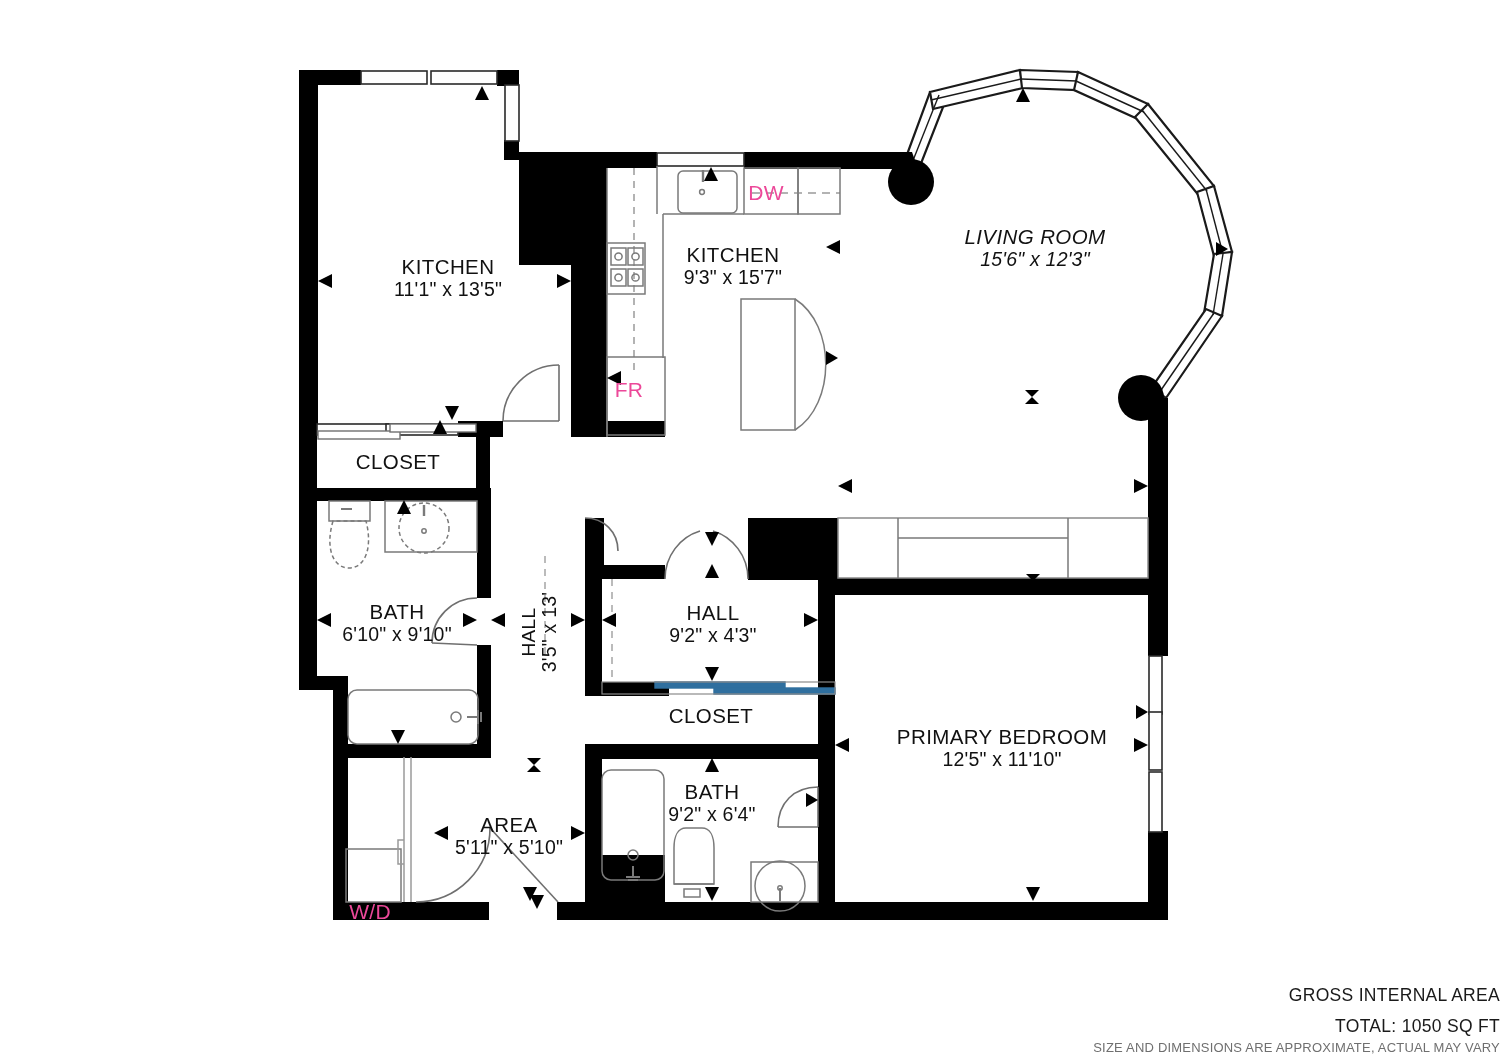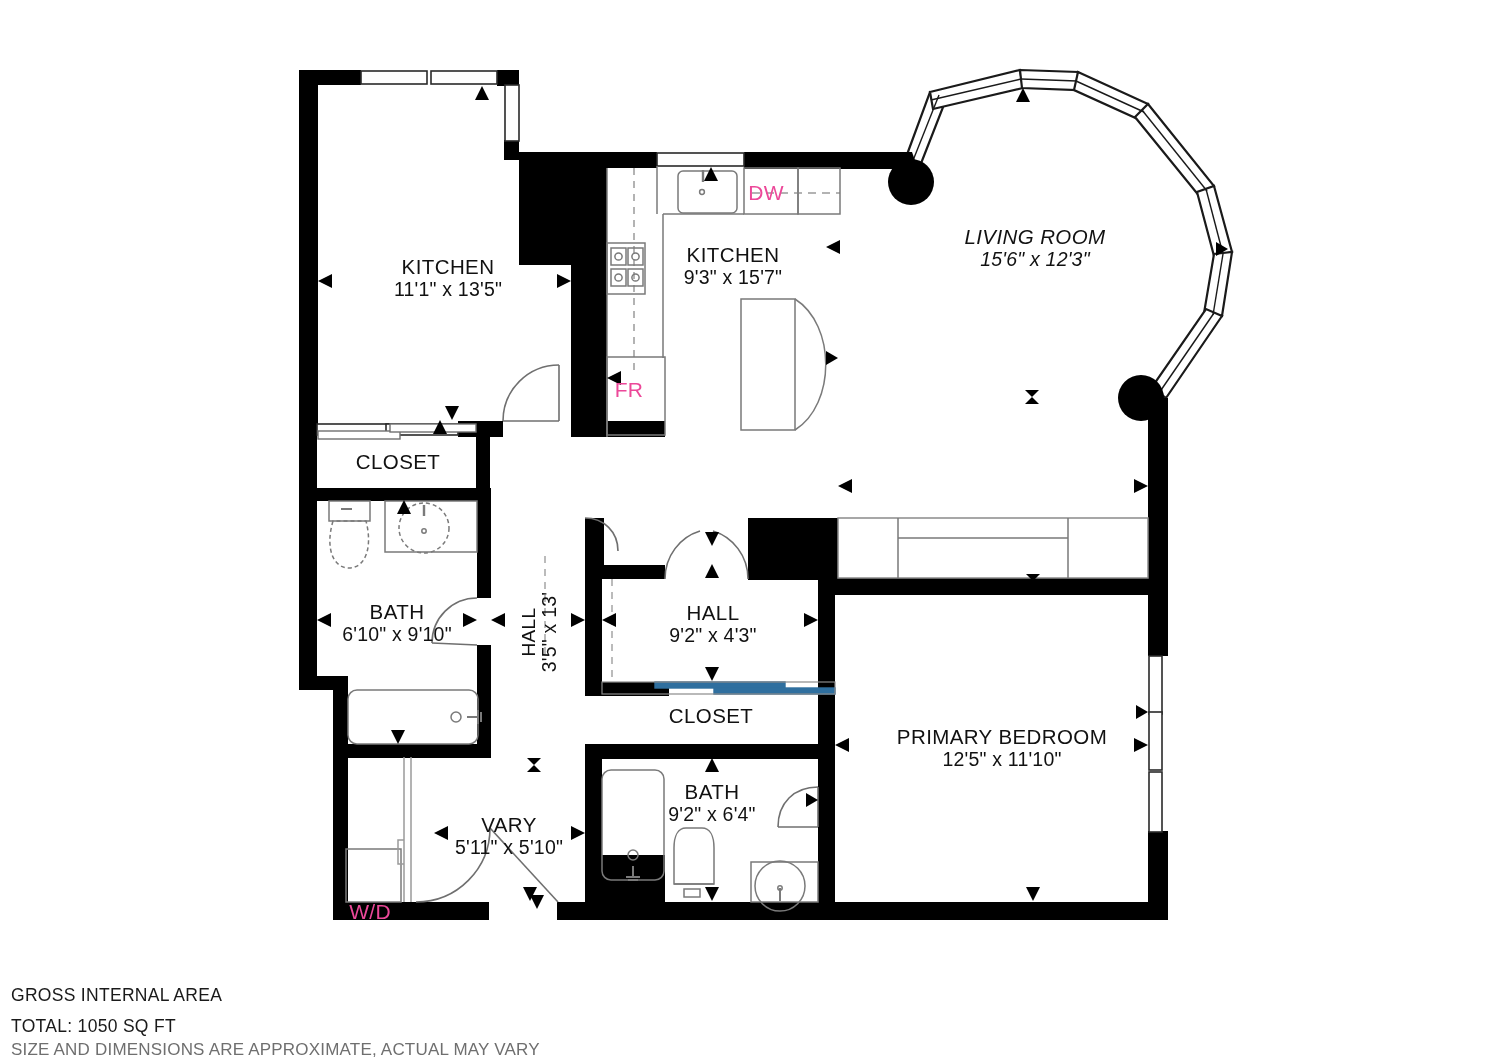--- a/index.html
+++ b/index.html
@@ -6,24 +6,24 @@
   html,body{margin:0;padding:0;background:#ffffff;}
   body{width:1500px;height:1060px;font-family:"Liberation Sans",sans-serif;-webkit-font-smoothing:antialiased;}
   #plan-root{position:relative;width:1500px;height:1060px;overflow:hidden;background:#fff;}
   #plan-svg{position:absolute;left:0;top:0;width:1500px;height:1060px;}
   .lbl{position:absolute;text-align:center;color:#111;line-height:1.12;white-space:nowrap;}
   .lbl .nm{display:block;font-size:20.5px;letter-spacing:.4px;}
   .lbl .dim{display:block;font-size:19.5px;letter-spacing:.2px;}
   .lbl.small .nm{font-size:19px;}
   .appl{position:absolute;font-size:21px;color:#ec4899;letter-spacing:.3px;}
   .rot{transform-origin:50% 50%;}
-  #caption{position:absolute;left:0;right:0;text-align:left;color:#1a1a1a;padding-left:11px;}
+  #caption{position:absolute;left:0;right:0;text-align:right;color:#1a1a1a;}
   #caption .c1{font-size:17.5px;letter-spacing:.3px;}
   #caption .c2{font-size:17.5px;letter-spacing:.3px;margin-top:10px;}
-  #caption .c3{font-size:17px;letter-spacing:.2px;color:#6f6f6f;margin-top:3px;}
+  #caption .c3{font-size:13px;letter-spacing:.2px;color:#6f6f6f;margin-top:3px;}
 </style>
 </head>
 <body>
 
 <div id="plan-root">
 
   <svg id="plan-svg" viewBox="0 0 1500 1060" xmlns="http://www.w3.org/2000/svg">
 
     <g fill="#000000" stroke="none">
 
@@ -342,21 +342,21 @@
     <span class="nm">PRIMARY BEDROOM</span>
     <span class="dim">12'5" x 11'10"</span>
   </div>
 
   <div class="lbl" style="left:712px;top:803px;transform:translate(-50%,-50%);">
     <span class="nm">BATH</span>
     <span class="dim">9'2" x 6'4"</span>
   </div>
 
   <div class="lbl" style="left:509px;top:836px;transform:translate(-50%,-50%);">
-    <span class="nm">VARY</span>
+    <span class="nm">AREA</span>
     <span class="dim">5'11" x 5'10"</span>
   </div>
 
   <div class="appl" style="left:766px;top:193px;transform:translate(-50%,-50%);">DW</div>
   <div class="appl" style="left:629px;top:390px;transform:translate(-50%,-50%);">FR</div>
   <div class="appl" style="left:370px;top:876px;transform:translate(-50%,-50%);margin-top:36px;">W/D</div>
 
   <div id="caption" style="top:985px;">
     <div class="c1">GROSS INTERNAL AREA</div>
     <div class="c2">TOTAL: 1050 SQ FT</div>

